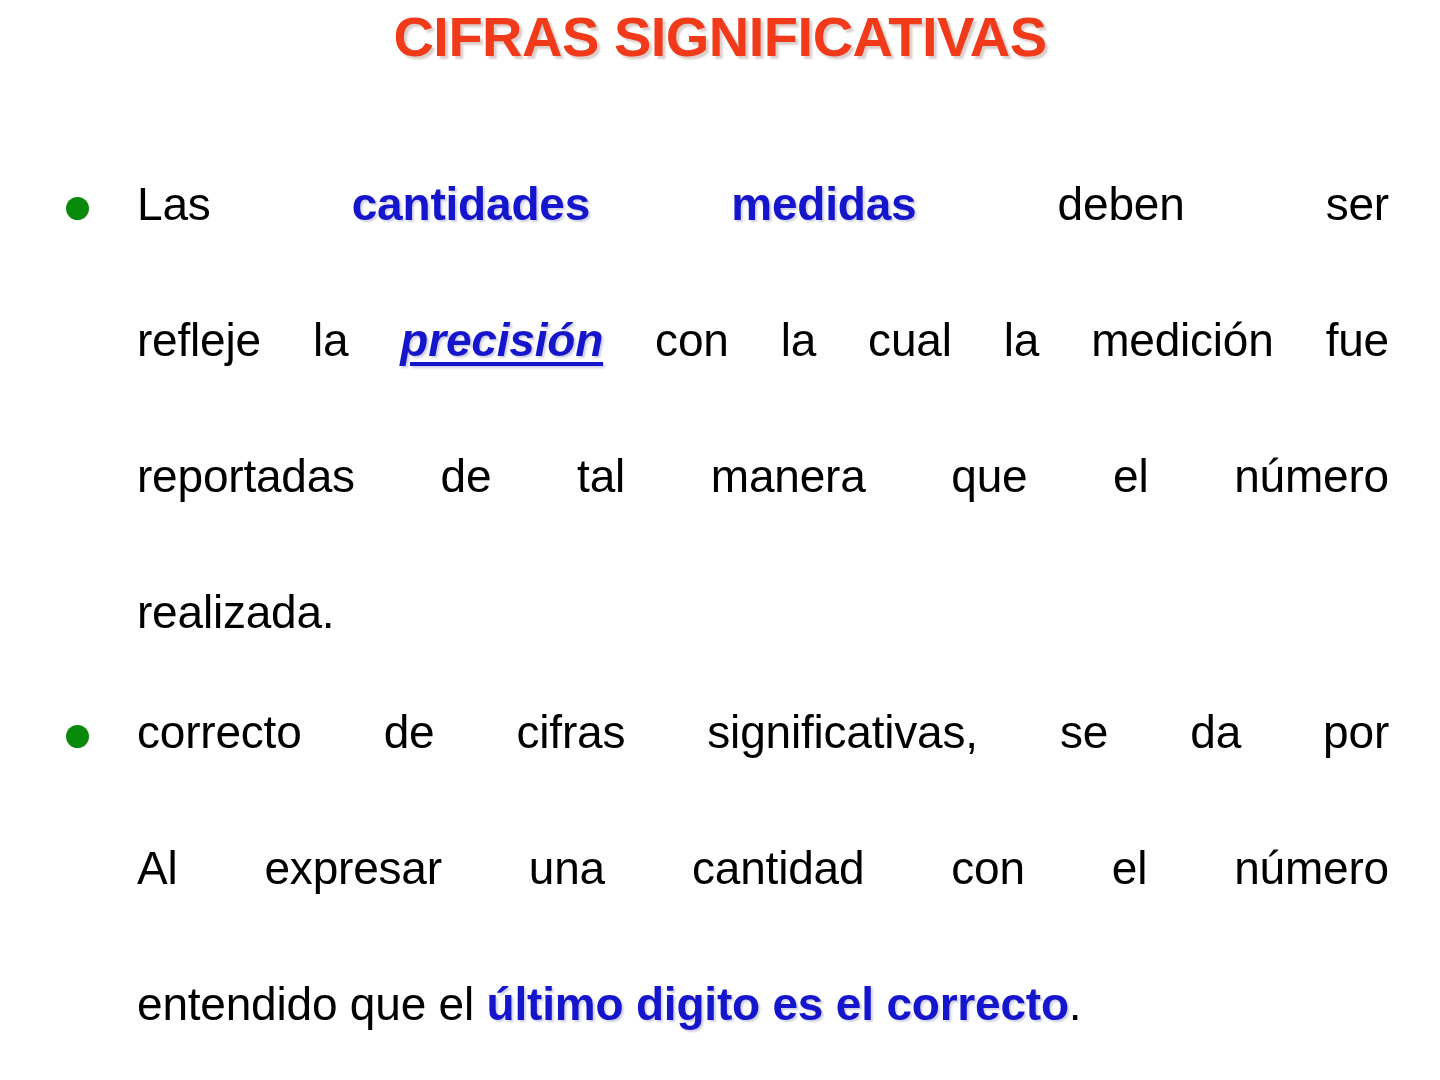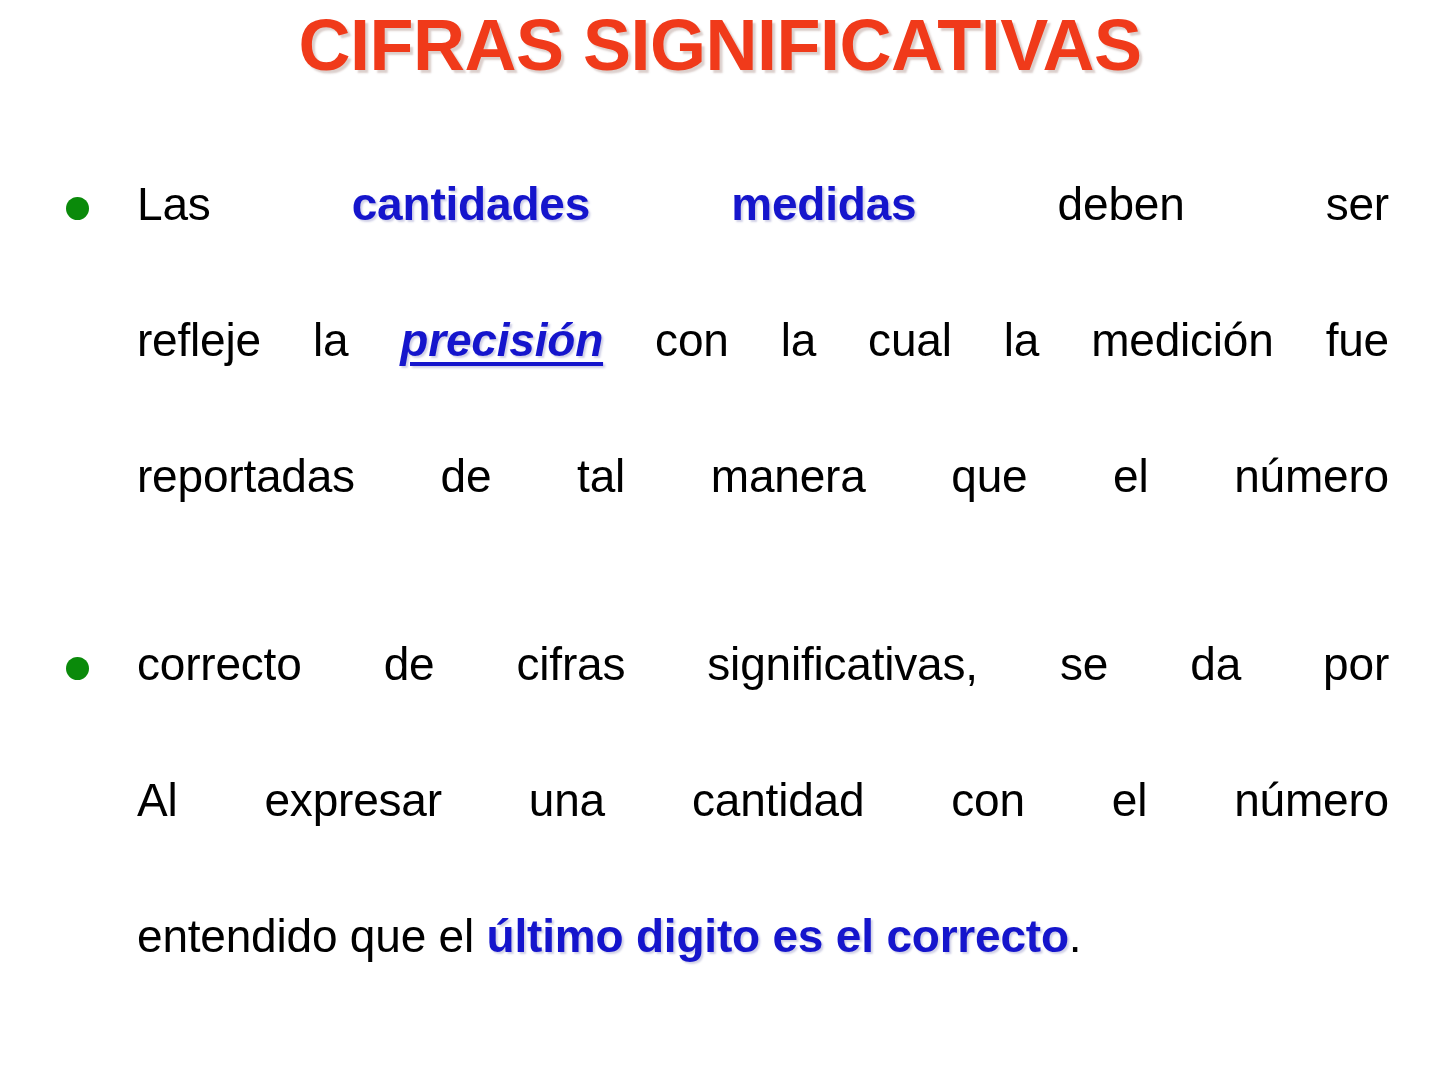--- a/index.html
+++ b/index.html
@@ -23,21 +23,21 @@
     box-sizing: border-box;
   }
 
   
   .slide-title {
     position: absolute;
     left: 0;
     top: 8px;
     width: 1440px;
     text-align: center;
-    font-size: 72px;
+    font-size: 56px;
     font-weight: bold;
     line-height: 1.05;
     color: #f03a1a;
     letter-spacing: -0.5px;
     text-shadow: 3px 3px 2px rgba(160,130,120,0.38);
     white-space: nowrap;
   }
 
   
   .body-block {
@@ -113,20 +113,21 @@
 
   <div class="slide-title">CIFRAS SIGNIFICATIVAS</div>
 
   <div class="body-block" id="body-block">
       <div class="bullet-row">
         <span class="bullet-dot" style="background: rgb(10, 138, 10);"></span>
         <div class="bullet-text">
           <span class="jline"><span>Las </span><span class="hl-blue">cantidades</span><span> </span><span class="hl-blue">medidas</span><span> deben ser</span></span>
           <span class="jline"><span>refleje la </span><span class="hl-blue-iu">precisión</span><span> con la cual la medición fue</span></span>
           <span class="jline"><span>reportadas de tal manera que el número</span></span>
+          <span class="jline last"><span>realizada.</span></span>
         </div>
       </div>
       <div class="bullet-row">
         <span class="bullet-dot" style="background: rgb(10, 138, 10);"></span>
         <div class="bullet-text">
           <span class="jline"><span>correcto de cifras significativas, se da por</span></span>
           <span class="jline"><span>Al expresar una cantidad con el número</span></span>
           <span class="jline last"><span>entendido que el </span><span class="hl-blue">último digito es el correcto</span><span>.</span></span>
         </div>
       </div>

